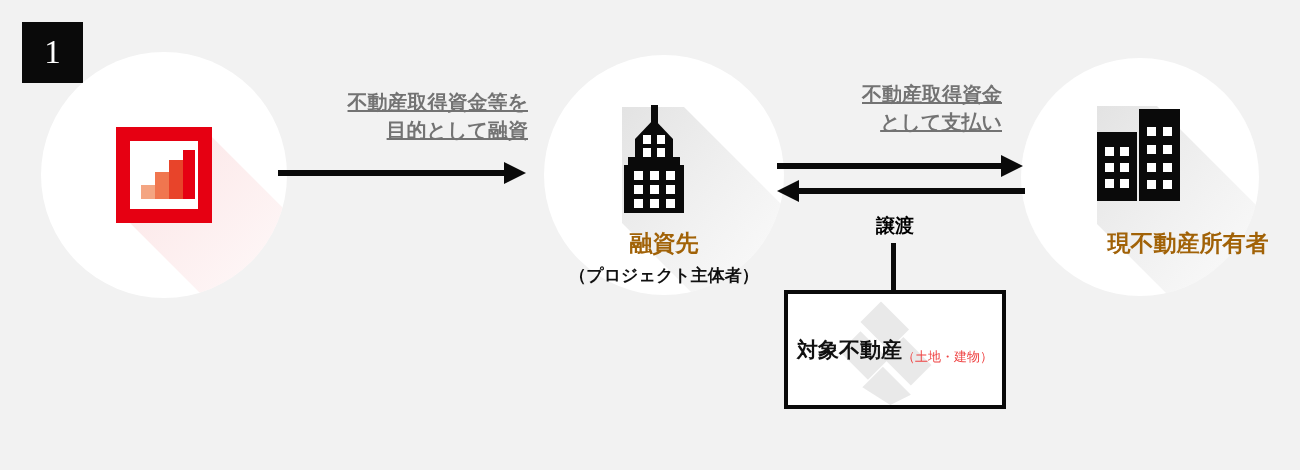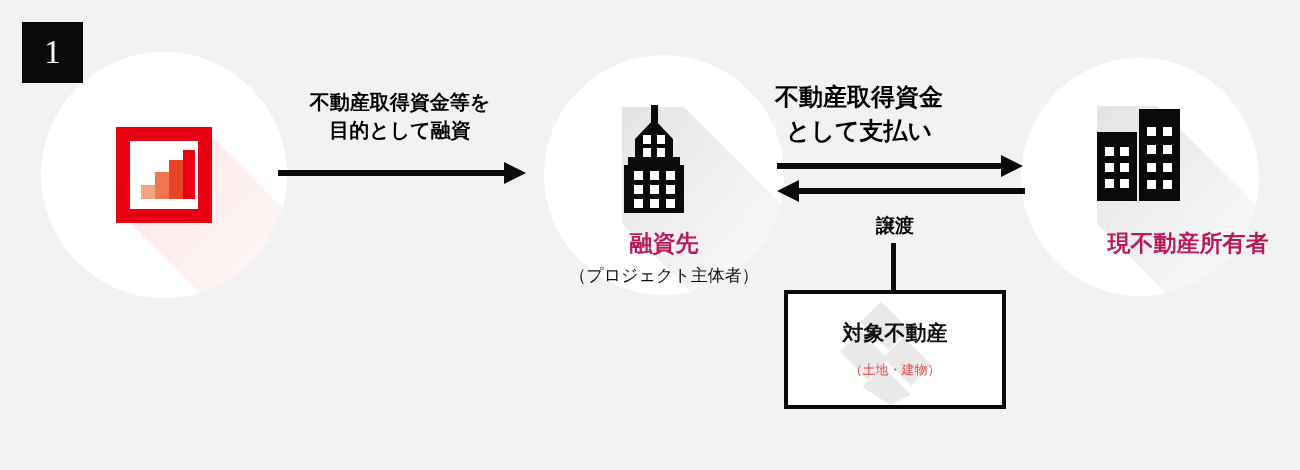--- a/index.html
+++ b/index.html
@@ -51,45 +51,46 @@
 
   
   .icon-wrap {
     position: absolute;
     display: block;
   }
 
   
   .flow-label {
     position: absolute;
-    text-align: center;
+    text-align: right;
     font-weight: bold;
     line-height: 1.42;
     white-space: pre-line;
-    color: #000000;
+    color: #737373;
+    text-decoration: underline;
   }
 
   
   .arrow-svg {
     position: absolute;
     overflow: visible;
   }
 
   
   .node-title {
     position: absolute;
     text-align: center;
     font-weight: bold;
-    color: #be185d;
+    color: #a16207;
     white-space: nowrap;
   }
   .node-sub {
     position: absolute;
     text-align: center;
-    font-weight: normal;
+    font-weight: bold;
     color: #111111;
     white-space: nowrap;
   }
 
   
   .prop-box {
     position: absolute;
     left: 784px;
     top: 290px;
     width: 222px;
@@ -97,21 +98,21 @@
     border: 4px solid #0a0a0a;
     background: #ffffff;
     box-sizing: border-box;
     overflow: hidden;
   }
   .prop-box-inner {
     position: relative;
     width: 100%;
     height: 100%;
     display: flex;
-    flex-direction: column;
+    flex-direction: row;
     align-items: center;
     justify-content: center;
   }
   .prop-watermark {
     position: absolute;
     left: 0; top: 0;
     width: 100%; height: 100%;
     pointer-events: none;
   }
   .prop-title {
@@ -233,21 +234,21 @@
     </svg>
   </div>
 
   <div class="flow-label" style="left:272px; top:88px; width:256px; font-size:20px;">不動産取得資金等を
 目的として融資</div>
   <svg class="arrow-svg" style="left:278px; top:162px;" width="250" height="22" viewBox="0 0 250 22">
     <line x1="0" y1="11" x2="232" y2="11" stroke="#0a0a0a" stroke-width="6"></line>
     <polygon points="248,11 226,0 226,22" fill="#0a0a0a"></polygon>
   </svg>
 
-  <div class="flow-label" style="left:736px; top:80px; width:246px; font-size:24px;">不動産取得資金
+  <div class="flow-label" style="left:756px; top:80px; width:246px; font-size:20px;">不動産取得資金
 として支払い</div>
   <svg class="arrow-svg" style="left:777px; top:155px;" width="248" height="22" viewBox="0 0 248 22">
     <line x1="0" y1="11" x2="230" y2="11" stroke="#0a0a0a" stroke-width="6"></line>
     <polygon points="246,11 224,0 224,22" fill="#0a0a0a"></polygon>
   </svg>
 
   <svg class="arrow-svg" style="left:777px; top:180px;" width="248" height="22" viewBox="0 0 248 22">
     <line x1="18" y1="11" x2="248" y2="11" stroke="#0a0a0a" stroke-width="6"></line>
     <polygon points="0,11 22,0 22,22" fill="#0a0a0a"></polygon>
   </svg>

